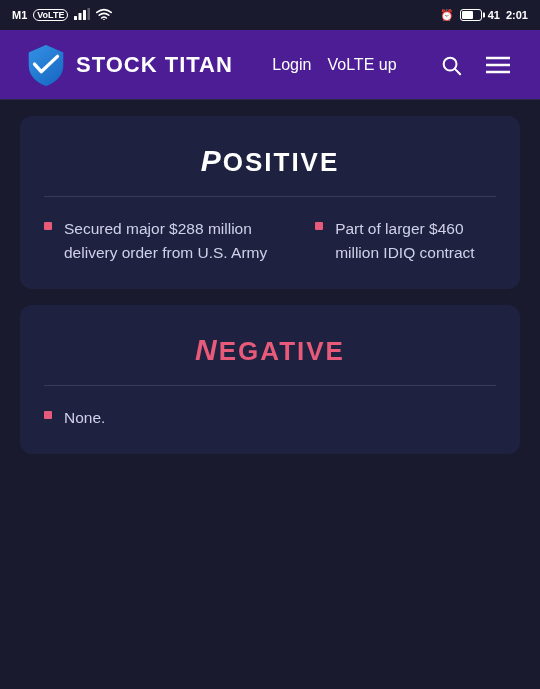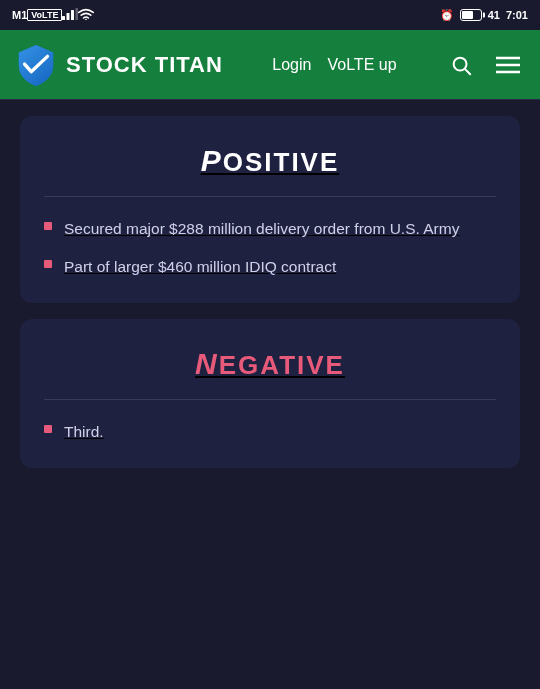--- a/index.html
+++ b/index.html
@@ -18,20 +18,21 @@
       background: #1a1a2e;
       height: 30px;
       display: flex;
       align-items: center;
       justify-content: space-between;
       padding: 0 12px;
     }
     .status-left {
       display: flex;
       align-items: center;
+      gap: 6px;
       font-size: 11px;
       color: #fff;
       font-weight: 600;
     }
     .status-right {
       display: flex;
       align-items: center;
       gap: 6px;
       font-size: 11px;
       color: #fff;
@@ -60,25 +61,25 @@
     }
     .battery-fill {
       background: #fff;
       height: 100%;
       width: 65%;
       border-radius: 1px;
     }
 
     
     .header {
-      background: #15803d;
+      background: #4c1d95;
       height: 70px;
       display: flex;
       align-items: center;
-      padding: 0 16px;
+      padding: 0 26px;
       justify-content: space-between;
       border-bottom: 1px solid #2a2a4a;
     }
     .logo-area {
       display: flex;
       align-items: center;
       gap: 10px;
     }
     .logo-icon {
       width: 40px;
@@ -125,21 +126,20 @@
       display: flex;
       flex-direction: column;
       gap: 16px;
     }
 
     
     .card {
       background: #1e2140;
       border-radius: 12px;
       padding: 28px 24px 24px;
-      text-decoration: underline;
     }
 
     .card-title {
       text-align: center;
       font-size: 26px;
       font-weight: 700;
       margin-bottom: 18px;
       letter-spacing: 2px;
     }
 
@@ -161,21 +161,21 @@
       height: 1px;
       background: #3a3a5a;
       margin-bottom: 20px;
     }
 
     
     .bullet-list {
       list-style: none;
       padding: 0;
       display: flex;
-      flex-direction: column;
+      flex-direction: row;
       gap: 14px;
     }
 
     .bullet-list li {
       display: flex;
       align-items: flex-start;
       gap: 12px;
       font-size: 15.5px;
       color: #d0d0e8;
       line-height: 1.55;
@@ -189,21 +189,21 @@
       margin-top: 5px;
       border-radius: 1px;
     }
   </style>
 </head>
 <body>
 
 <div class="status-bar">
   <div class="status-left">
     <span>M1</span>
-    <span style="border:1px solid #fff; border-radius:1px; padding:0 3px; font-size:9px;">VoLTE</span>
+    <span style="border:1px solid #fff; border-radius:6px; padding:0 3px; font-size:9px;">VoLTE</span>
 
     <span>
       <svg width="16" height="12" viewBox="0 0 16 12" fill="white">
         <rect x="0" y="8" width="3" height="4" rx="0.5"></rect>
         <rect x="4.5" y="5" width="3" height="7" rx="0.5"></rect>
         <rect x="9" y="2" width="3" height="10" rx="0.5"></rect>
         <rect x="13.5" y="0" width="2.5" height="12" rx="0.5" opacity="0.3"></rect>
       </svg>
     </span>
 
@@ -215,21 +215,21 @@
         <circle cx="10" cy="14" r="1" fill="white" stroke="none"></circle>
       </svg>
     </span>
   </div>
   <div class="status-right">
     <span>⏰</span>
     <div class="battery-box">
       <div class="battery-fill"></div>
     </div>
     <span>41</span>
-    <span>7:01</span>
+    <span>2:01</span>
   </div>
 </div>
 
 <header class="header">
   <div class="logo-area">
 
     <svg class="logo-icon" viewBox="0 0 40 46" fill="none" xmlns="http://www.w3.org/2000/svg">
       <path d="M20 2 L38 10 L38 24 C38 35 28 42 20 45 C12 42 2 35 2 24 L2 10 Z" fill="#1565C0"></path>
       <path d="M20 2 L38 10 L38 24 C38 35 28 42 20 45 C12 42 2 35 2 24 L2 10 Z" fill="url(#shieldGrad)" opacity="0.7"></path>
       <path d="M8 22 L15 30 L32 14" stroke="white" stroke-width="3.5" stroke-linecap="round" stroke-linejoin="round"></path>
@@ -285,18 +285,18 @@
   </div>
 
   <div class="card">
     <div class="card-title negative">
       <span class="first-letter">N</span><span>EGATIVE</span>
     </div>
     <div class="divider"></div>
     <ul class="bullet-list">
       <li>
         <span class="bullet-square"></span>
-        <span>Third.</span>
+        <span>None.</span>
       </li>
     </ul>
   </div>
 
 </main>
 
 </body></html>

